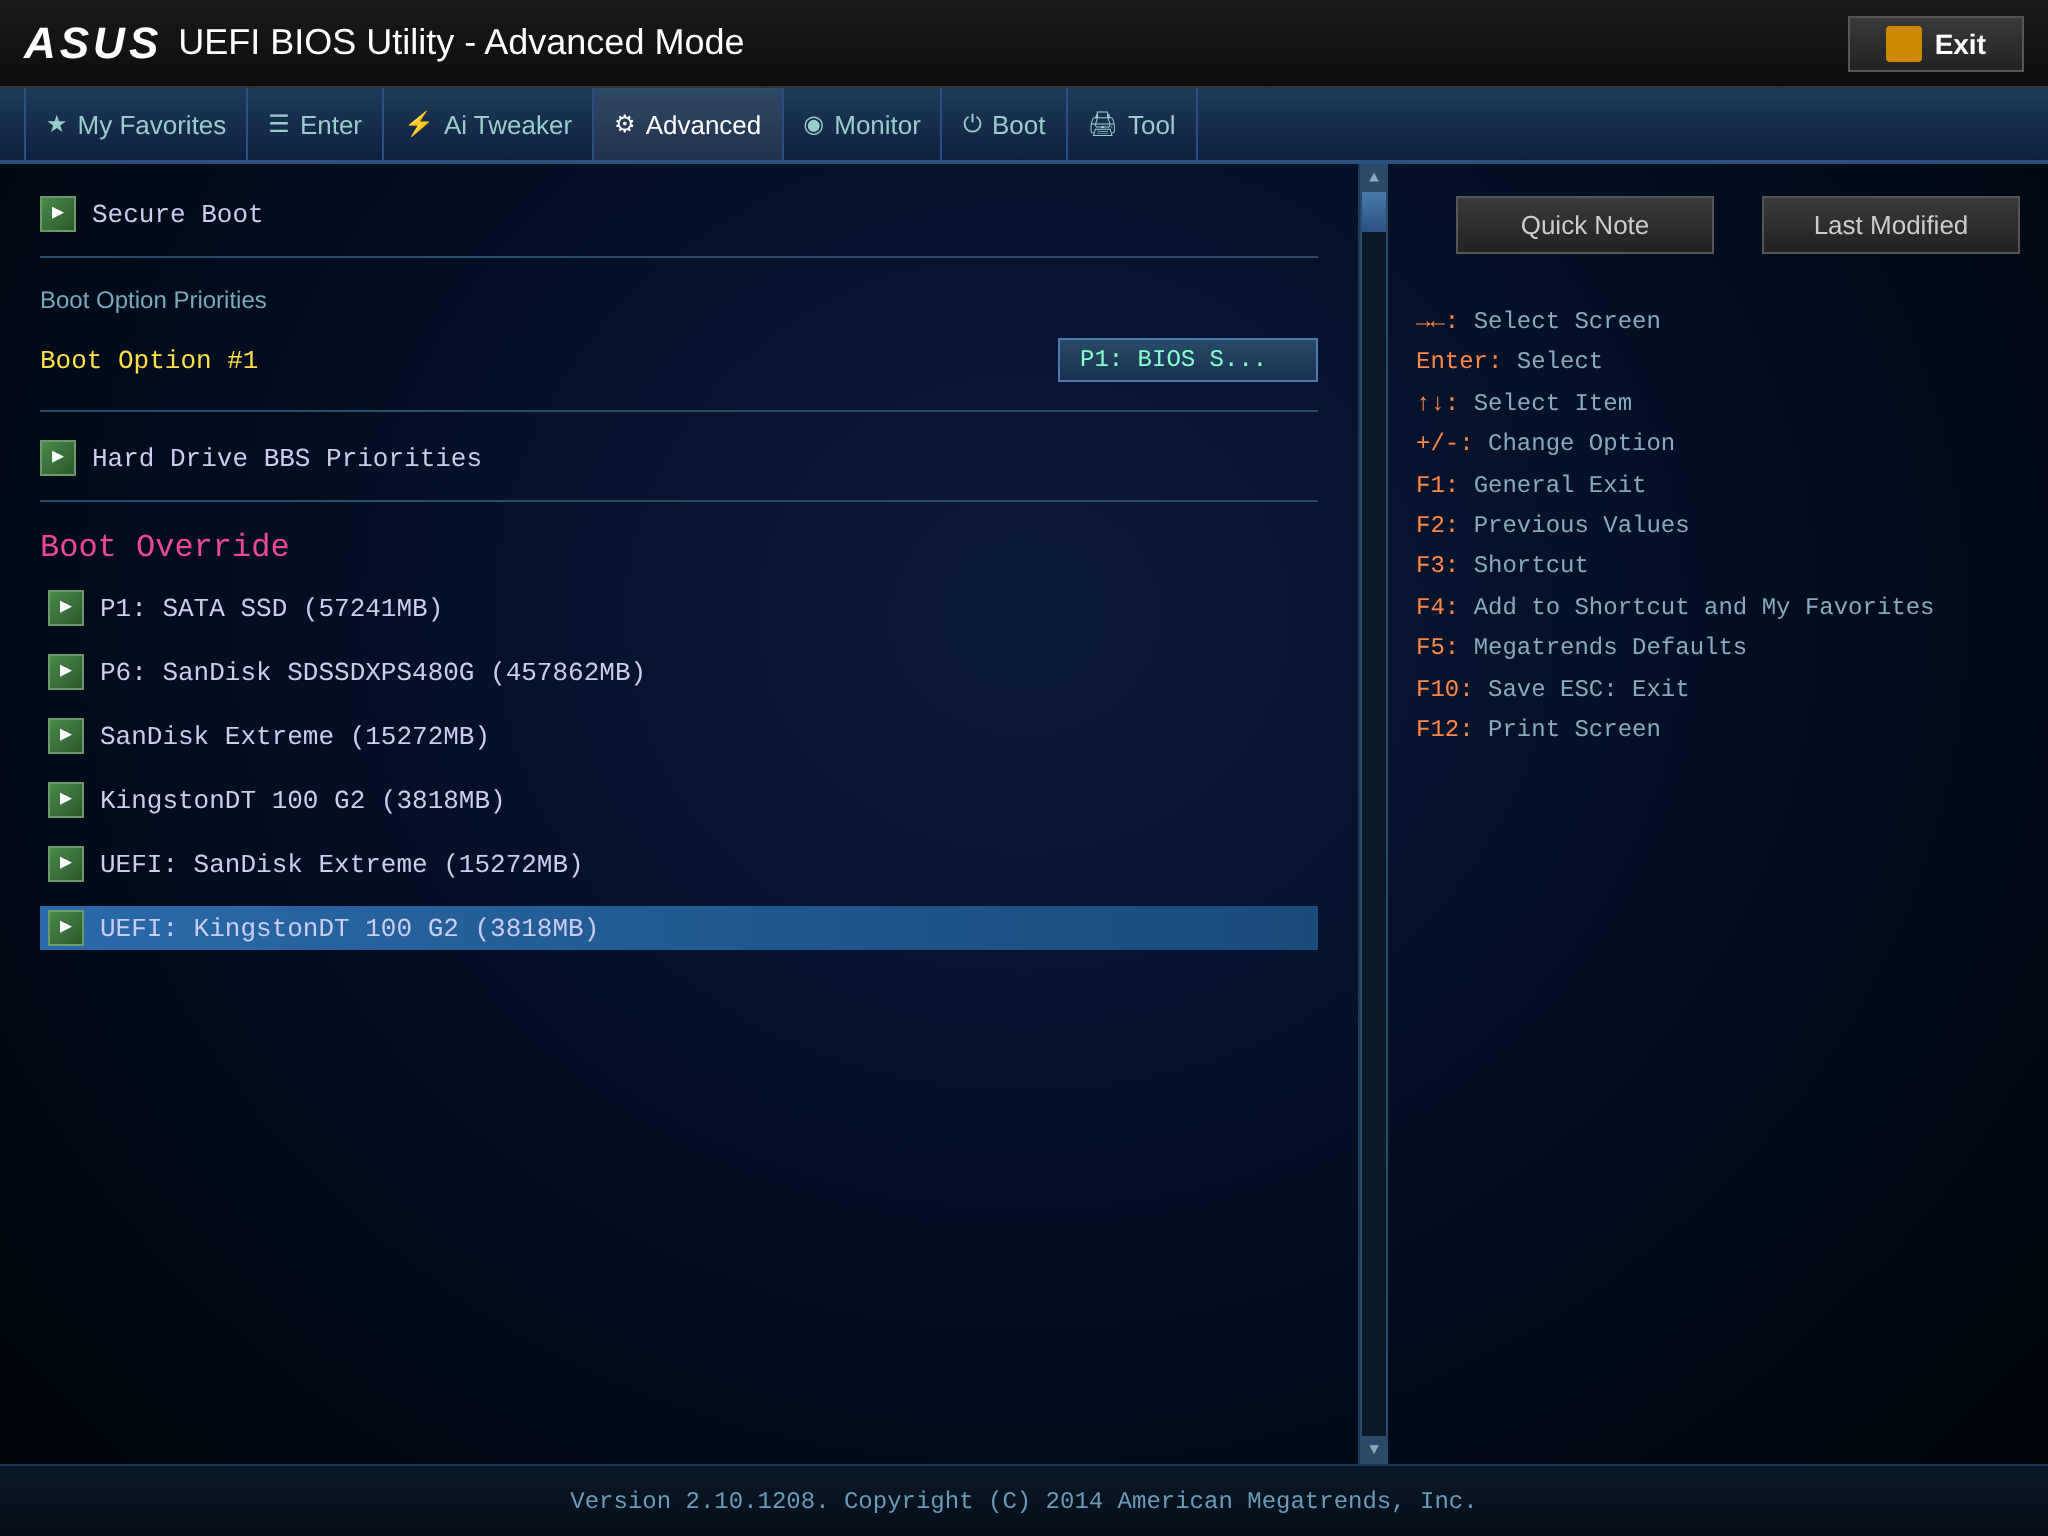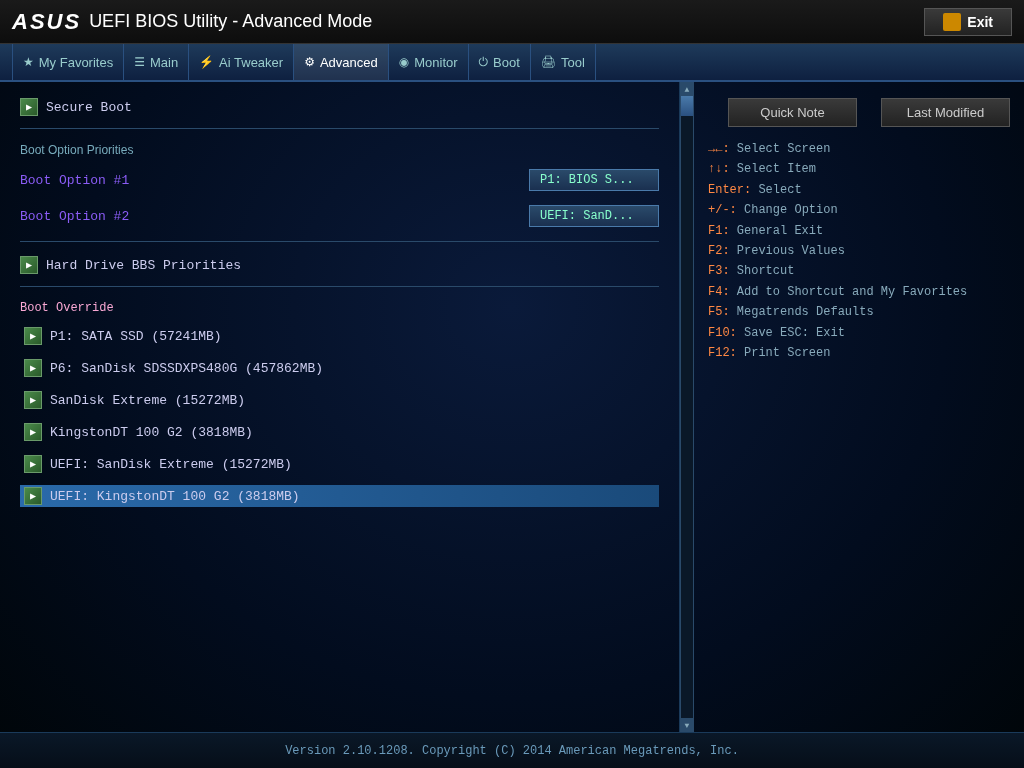--- a/index.html
+++ b/index.html
@@ -174,41 +174,41 @@
       margin-bottom: 12px;
     }
 
     .boot-option-row {
       display: flex;
       align-items: center;
       margin-bottom: 14px;
     }
 
     .boot-option-label {
-      color: #8b5cf6;
+      color: #fde047;
       font-size: 13px;
       font-family: 'Courier New', monospace;
       flex: 1;
     }
 
     .boot-option-value {
       background: linear-gradient(180deg, #2a4a6a 0%, #1a3050 100%);
       border: 1px solid #4a7aaa;
       color: #8fc;
       font-size: 12px;
       font-family: 'Courier New', monospace;
       padding: 3px 10px;
       min-width: 130px;
       text-align: left;
       cursor: pointer;
     }
 
     .boot-override-title {
-      color: #f9a8d4;
-      font-size: 12px;
+      color: #ec4899;
+      font-size: 16px;
       font-family: 'Courier New', monospace;
       margin-bottom: 10px;
     }
 
     .override-item {
       display: flex;
       align-items: center;
       gap: 8px;
       margin-bottom: 10px;
       cursor: pointer;
@@ -274,21 +274,21 @@
     .right-panel {
       width: 330px;
       padding: 16px 14px;
       display: flex;
       flex-direction: column;
     }
 
     .quick-buttons {
       display: flex;
       gap: 24px;
-      margin-bottom: 12px;
+      margin-bottom: 24px;
       padding-left: 20px;
     }
 
     .quick-btn {
       flex: 1;
       background: linear-gradient(180deg, #3a3a3a 0%, #222 100%);
       border: 1px solid #555;
       color: #ccc;
       font-size: 13px;
       font-family: Arial, sans-serif;
@@ -336,21 +336,21 @@
     </button>
   </div>
 
   <div class="nav-bar">
     <div class="nav-item">
       <span class="nav-icon">★</span>
       <span>My Favorites</span>
     </div>
     <div class="nav-item">
       <span class="nav-icon">☰</span>
-      <span>Main</span>
+      <span>Enter</span>
     </div>
     <div class="nav-item">
       <span class="nav-icon">⚡</span>
       <span>Ai Tweaker</span>
     </div>
     <div class="nav-item active">
       <span class="nav-icon">⚙</span>
       <span>Advanced</span>
     </div>
     <div class="nav-item">
@@ -378,24 +378,20 @@
 
       <hr class="divider">
 
       <div class="boot-priorities-title">Boot Option Priorities</div>
 
       <div class="boot-option-row">
         <span class="boot-option-label">Boot Option #1</span>
         <button class="boot-option-value">P1: BIOS S...</button>
       </div>
 
-      <div class="boot-option-row">
-        <span class="boot-option-label">Boot Option #2</span>
-        <button class="boot-option-value">UEFI: SanD...</button>
-      </div>
 
 
       <hr class="divider">
 
       <div class="section-item">
         <div class="arrow-icon">▶</div>
         <span class="item-label">Hard Drive BBS Priorities</span>
       </div>
 
       <hr class="divider">
@@ -442,22 +438,22 @@
 
     <div class="right-panel">
 
       <div class="quick-buttons">
         <button class="quick-btn">Quick Note</button>
         <button class="quick-btn">Last Modified</button>
       </div>
 
       <div class="help-text" id="help-container">
           <div><span class="highlight">→←: </span><span>Select Screen</span></div>
+          <div><span class="highlight">Enter: </span><span>Select</span></div>
           <div><span class="highlight">↑↓: </span><span>Select Item</span></div>
-          <div><span class="highlight">Enter: </span><span>Select</span></div>
           <div><span class="highlight">+/-: </span><span>Change Option</span></div>
           <div><span class="highlight">F1: </span><span>General Exit</span></div>
           <div><span class="highlight">F2: </span><span>Previous Values</span></div>
           <div><span class="highlight">F3: </span><span>Shortcut</span></div>
           <div><span class="highlight">F4: </span><span>Add to Shortcut and My Favorites</span></div>
           <div><span class="highlight">F5: </span><span>Megatrends Defaults</span></div>
           <div><span class="highlight">F10: </span><span>Save  ESC: Exit</span></div>
           <div><span class="highlight">F12: </span><span>Print Screen</span></div>
         </div>
 

